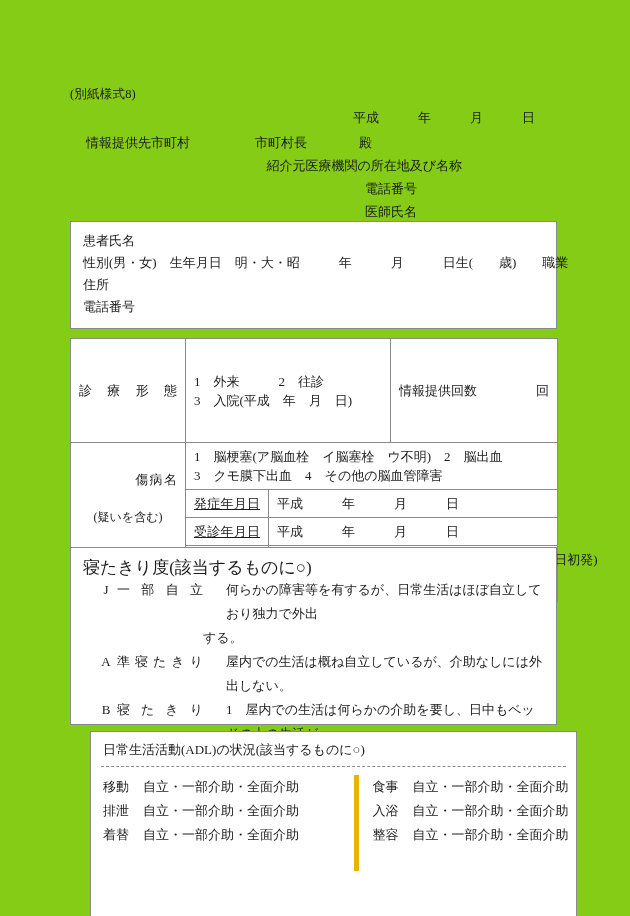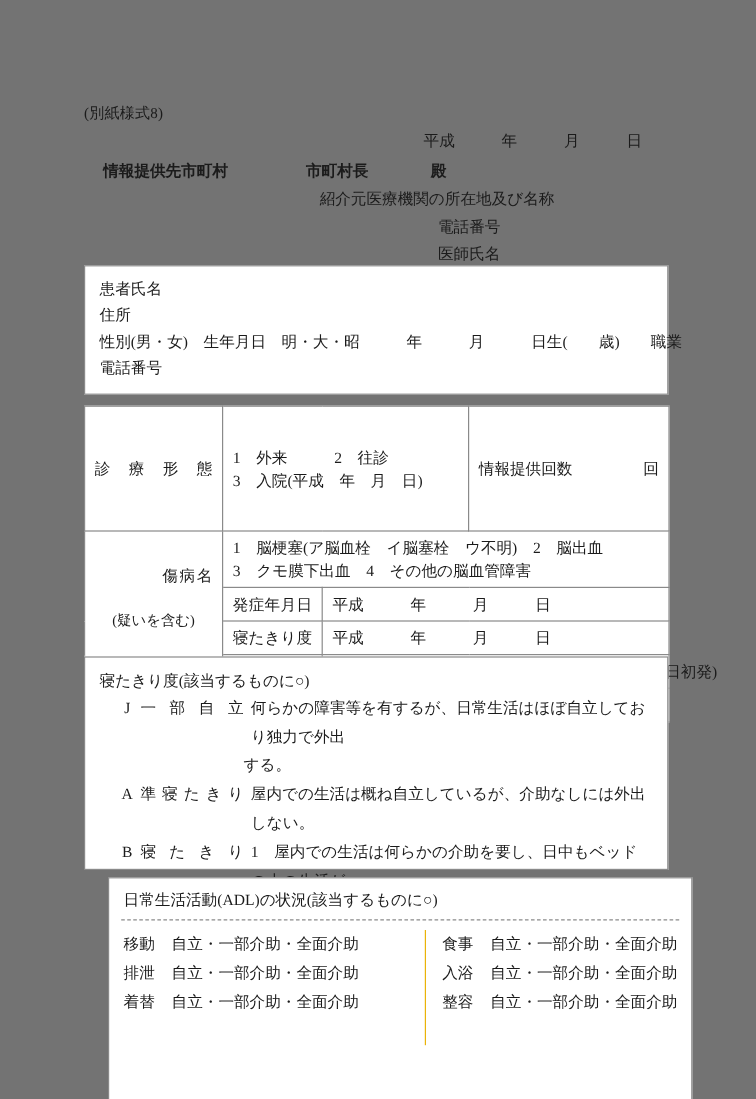--- a/index.html
+++ b/index.html
@@ -12,21 +12,21 @@
     height: 916px;
     font-family: "Liberation Serif", "DejaVu Serif", serif;
     color: #1b1b1b;
     -webkit-font-smoothing: antialiased;
   }
   .page {
     position: relative;
     width: 630px;
     height: 916px;
     overflow: hidden;
-    background: #737373;
+    background: #84cc16;
   }
 
   
   .form-code {
     position: absolute;
     left: 70px;
     top: 86px;
     font-size: 12.5px;
     letter-spacing: .2px;
   }
@@ -40,21 +40,20 @@
     white-space: pre;
     padding-right: 22px;
     box-sizing: border-box;
   }
   .addressee {
     position: absolute;
     left: 86px;
     top: 134px;
     font-size: 13px;
     white-space: pre;
-    font-weight: bold;
   }
   .sender-line {
     position: absolute;
     left: 70px;
     top: 157px;
     width: 487px;
     font-size: 13px;
     white-space: pre;
     padding-right: 95px;
     text-align: right;
@@ -108,60 +107,61 @@
     padding-right: 14px;
     white-space: normal;
   }
   td.lbl-sub {
     text-align: justify;
     text-align-last: justify;
     padding-left: 8px;
     padding-right: 8px;
     white-space: normal;
     font-size: 12.5px;
+    text-decoration: underline;
   }
   .sub-note {
     display: block;
     text-align: center;
     text-align-last: center;
     font-size: 12px;
   }
   td.count-cell {
     padding-left: 12px;
     padding-right: 10px;
   }
   .count-row {
     display: flex;
     justify-content: space-between;
     align-items: flex-start;
   }
 
   
   #bedridden-box { top: 547px; height: 178px; padding: 9px 12px 0 12px; }
-  .br-title { font-size: 13px; line-height: 21px; white-space: pre; }
+  .br-title { font-size: 17px; line-height: 21px; white-space: pre; }
   .br-row {
     display: flex;
     font-size: 13px;
     line-height: 24px;
     align-items: flex-start;
   }
   .br-code {
     width: 22px;
     flex: 0 0 22px;
     text-align: center;
     padding-left: 12px;
   }
   .br-term {
     width: 86px;
     flex: 0 0 86px;
     text-align: justify;
     text-align-last: justify;
     padding-right: 6px;
   }
-  .br-desc { flex: 1 1 auto; white-space: pre-wrap; }
+  .br-desc { flex: 1 1 auto; white-space: pre-wrap; margin-left: 17px; }
   .br-cont { padding-left: 120px; font-size: 13px; line-height: 24px; }
 
   
   #adl-box {
     top: 731px;
     height: 236px;
     border-bottom: none;
     padding: 0;
     overflow: hidden;
     margin-left: 20px;
@@ -176,21 +176,21 @@
     margin: 0 10px;
     height: 0;
   }
   .adl-cols { display: flex; padding-top: 8px; gap: 20px; }
   .adl-col {
     flex: 0 0 50%;
     box-sizing: border-box;
     padding-left: 12px;
   }
   .adl-col.right {
-    border-left: 1px solid #eab308;
+    border-left: 5px solid #eab308;
     padding-left: 14px;
     min-height: 96px;
   }
   .adl-item {
     font-size: 13px;
     line-height: 24px;
     white-space: pre;
   }
   .adl-key { display: inline-block; width: 40px; }
 </style>
@@ -201,22 +201,22 @@
 
   <div class="form-code">(別紙様式8)</div>
   <div class="date-line">平成　　　年　　　月　　　日</div>
   <div class="addressee">情報提供先市町村　　　　　市町村長　　　　殿</div>
   <div class="sender-line">紹介元医療機関の所在地及び名称</div>
   <div class="sender-line l2">電話番号</div>
   <div class="sender-line l3">医師氏名</div>
 
   <div class="box" id="patient-box">
     <div class="pt-line">患者氏名</div>
+    <div class="pt-line">性別(男・女)　生年月日　明・大・昭　　　年　　　月　　　日生(　　歳)　　職業</div>
     <div class="pt-line">住所</div>
-    <div class="pt-line">性別(男・女)　生年月日　明・大・昭　　　年　　　月　　　日生(　　歳)　　職業</div>
     <div class="pt-line">電話番号</div>
   </div>
 
   <div class="box" id="clinical-table">
     <table class="grid">
       <colgroup>
         <col style="width:115px">
         <col style="width:83px">
         <col style="width:122px">
         <col style="width:167px">
@@ -237,21 +237,21 @@
             <span>傷病名</span>
             <span class="sub-note">(疑いを含む)</span>
           </td>
           <td colspan="3"><span>1　脳梗塞(ア脳血栓　イ脳塞栓　ウ不明)　2　脳出血</span><br><span>3　クモ膜下出血　4　その他の脳血管障害</span></td>
         </tr>
         <tr>
           <td class="lbl-sub">発症年月日</td>
           <td colspan="2">平成　　　年　　　月　　　日</td>
         </tr>
         <tr>
-          <td class="lbl-sub">寝たきり度</td>
+          <td class="lbl-sub">受診年月日</td>
           <td colspan="2">平成　　　年　　　月　　　日</td>
         </tr>
         <tr>
           <td class="lbl-sub">初発／再発</td>
           <td colspan="2">1　初発　　　2　再発(　　　年　　　月　　　日初発)</td>
         </tr>
         <tr>
           <td class="lbl-wide">その他の傷病名</td>
           <td colspan="3"></td>
         </tr>

